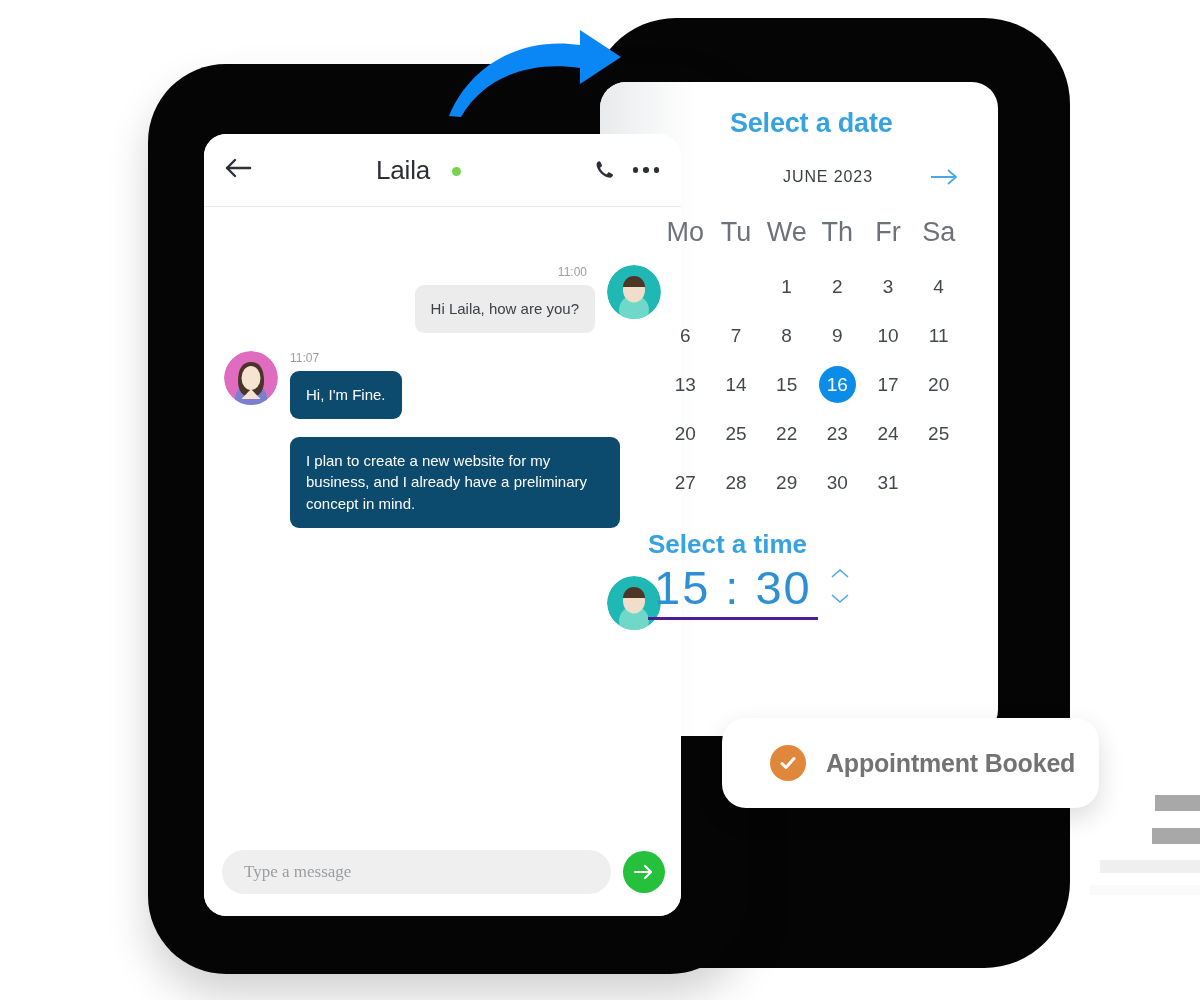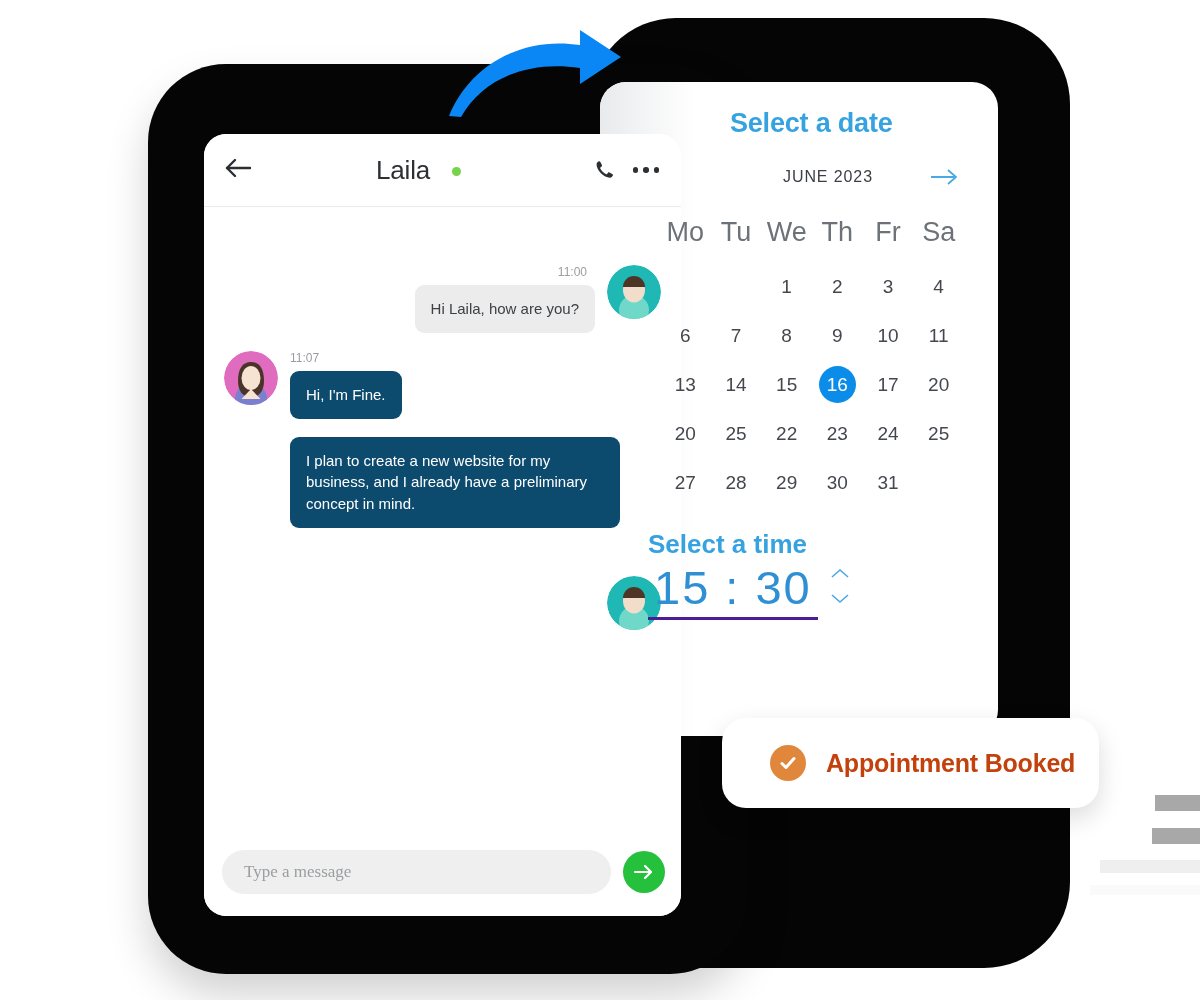--- a/index.html
+++ b/index.html
@@ -342,21 +342,21 @@
   .booked-check {
     width: 36px; height: 36px;
     border-radius: 50%;
     background: #e1873c;
     display: flex;
     align-items: center;
     justify-content: center;
     flex: 0 0 auto;
   }
   .booked-text {
-    color: #c2410c;
+    color: #737373;
     font-size: 25px;
     font-weight: 700;
     letter-spacing: -0.2px;
   }
 </style>
 </head>
 <body>
 
 <div id="stage">
 

